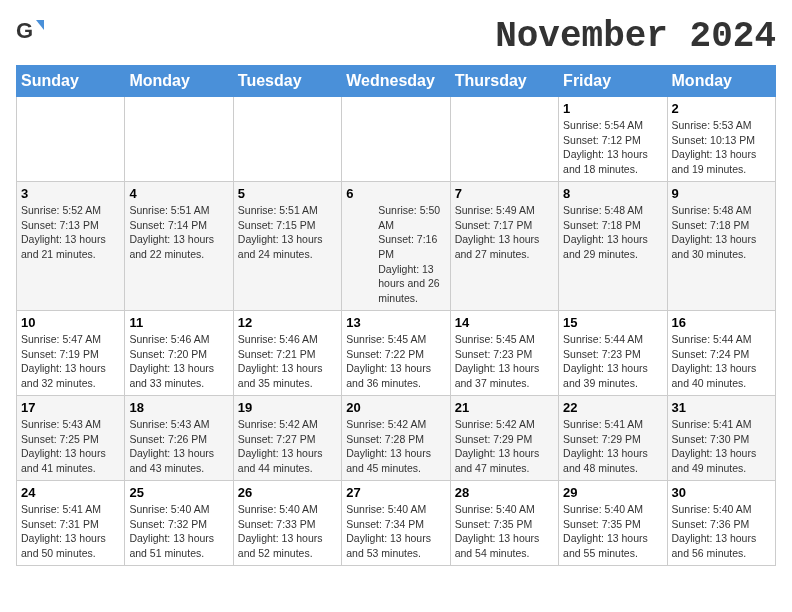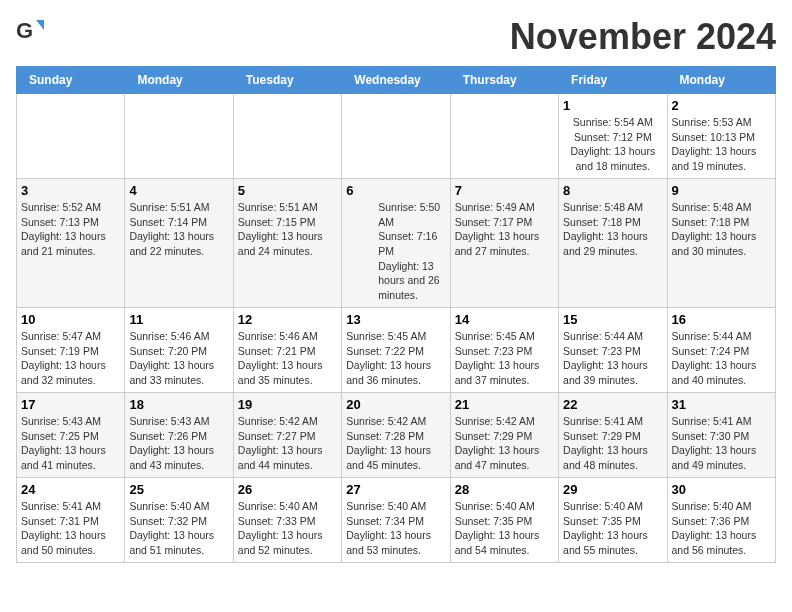--- a/index.html
+++ b/index.html
@@ -35,37 +35,38 @@
       width: 28px;
       height: 28px;
     }
     .title-section {
       text-align: right;
     }
     .month-title {
       font-size: 36px;
       font-weight: bold;
       color: #333;
+      font-family: Liberation Mono, monospace;
     }
     .location-title {
       font-size: 16px;
       font-weight: bold;
       color: #333;
     }
     .calendar-table {
       width: 100%;
       border-collapse: collapse;
       font-size: 11px;
     }
     .calendar-table th {
       background-color: #4a90d9;
       color: white;
-      padding: 6px 12px;
+      padding: 6px 4px;
       text-align: left;
-      font-size: 12px;
+      font-size: 16px;
       font-weight: bold;
       border: 1px solid #4a90d9;
     }
     .calendar-table td {
       border: 1px solid #ccc;
       vertical-align: top;
       padding: 4px;
       height: 85px;
       width: calc(100% / 7);
       background: #fff;
@@ -117,21 +118,21 @@
   </thead>
   <tbody id="calendar-body">
   <tr>
         <td class="empty-cell"></td>
         <td class="empty-cell"></td>
         <td class="empty-cell"></td>
         <td class="empty-cell"></td>
         <td class="empty-cell"></td>
         <td>
           <span class="day-number">1</span>
-          <div class="day-info" style="white-space: pre-line; text-align: center;">Sunrise: 5:54 AM
+          <div class="day-info" style="white-space: pre-line;">Sunrise: 5:54 AM
 Sunset: 7:12 PM
 Daylight: 13 hours and 18 minutes.</div>
         </td>
         <td>
           <span class="day-number">2</span>
           <div class="day-info" style="white-space: pre-line;">Sunrise: 5:53 AM
 Sunset: 10:13 PM
 Daylight: 13 hours and 19 minutes.</div>
         </td>
       </tr>

